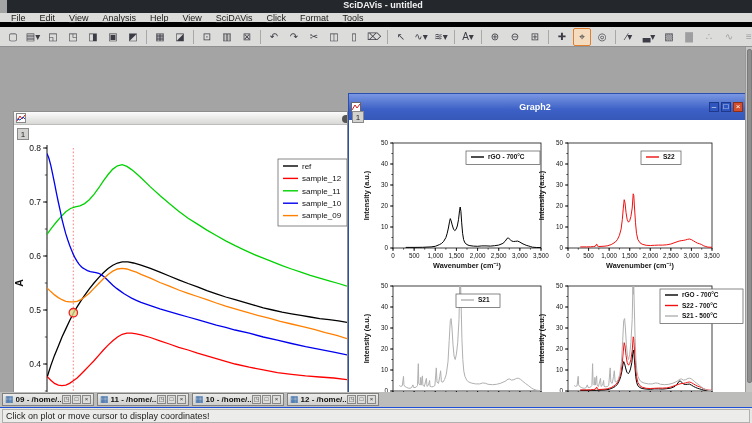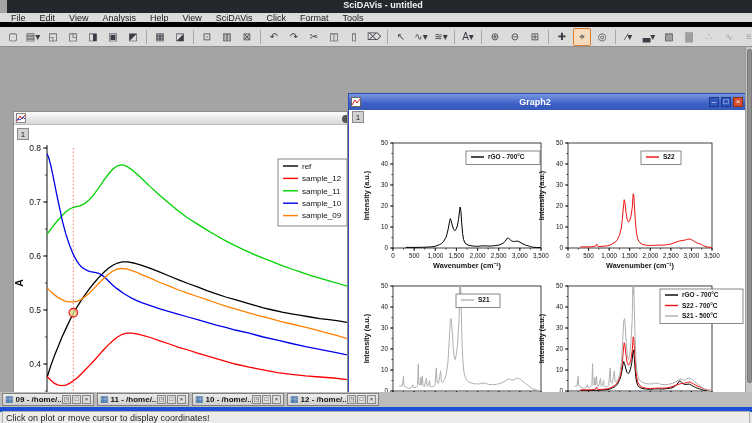--- a/index.html
+++ b/index.html
@@ -40,40 +40,40 @@
     font-size:8px;color:#222;display:flex;align-items:center;justify-content:center;box-sizing:border-box;}
 
   
   #win-left{left:13px;top:64px;width:335px;height:326px;border:1px solid #8d8d8d;}
   #win-left .mdi-titlebar{background:linear-gradient(#fcfcfc,#d8d8d6);border-bottom:1px solid #bdbdbb;}
   #left-layer{left:3px;top:16px;}
   #left-win-edge-btn{right:0;top:3px;width:5px;height:8px;background:#555;border-radius:4px 0 0 4px;}
 
   
   #win-graph2{left:348px;top:46px;width:398px;height:345px;border:1px solid #2c4fae;}
-  #win-graph2 .mdi-titlebar{height:16px;background:linear-gradient(#7a97e2,#3c60c6 60%,#3658b8);}
+  #win-graph2 .mdi-titlebar{height:26px;background:linear-gradient(#7a97e2,#3c60c6 60%,#3658b8);}
   #win-graph2 .mdi-title{color:#ffffff;}
   .tb-btn{width:10px;height:10px;margin-left:2px;border:1px solid #20388a;box-sizing:border-box;
     color:#fff;font-size:8px;line-height:8px;display:flex;align-items:center;justify-content:center;background:#2f55be;}
   .tb-btn.close{background:#d2502e;border-color:#8c2f14;}
   #graph2-layer{left:3px;top:17px;}
 
   .win-icon{width:10px;height:10px;margin-right:2px;flex:0 0 auto;}
 
   
   #tabbar{left:0;top:392px;width:752px;height:15px;background:#bcbcba;display:flex;align-items:center;padding-left:2px;box-sizing:border-box;}
   .wtab{width:92px;height:13px;background:linear-gradient(#ececea,#cfcfcd);border:1px solid #7f7f7f;
     display:flex;align-items:center;padding:0 2px;box-sizing:border-box;margin-right:3px;}
   .wtab .ticon{color:#2f66a8;font-size:9px;line-height:9px;margin-right:2px;}
   .wtab .tlabel{flex:1;font-size:8px;font-weight:bold;color:#111;white-space:nowrap;overflow:hidden;}
   .wtab .tbtn{width:9px;height:9px;border:1px solid #888;background:#dcdcda;font-size:6px;line-height:7px;
     display:flex;align-items:center;justify-content:center;margin-left:1px;color:#333;box-sizing:border-box;}
 
   
-  #statusbar{left:0;top:407px;width:752px;height:16px;background:#e6e6e4;border-top:5px solid #1d4ed8;box-sizing:border-box;display:flex;align-items:center;}
+  #statusbar{left:0;top:407px;width:752px;height:16px;background:#e6e6e4;border-top:1px solid #1d4ed8;box-sizing:border-box;display:flex;align-items:center;}
   #status-panel{margin:1px 2px;flex:1;height:12px;border:1px solid #b0b0ae;background:#ececea;
     display:flex;align-items:center;padding-left:3px;font-size:9px;color:#222;}
 
   svg text{font-family:"Liberation Sans",sans-serif;}
 </style>
 </head>
 <body>
 
 <div class="abs" id="app-titlebar">
   <span>SciDAVis - untitled</span>

